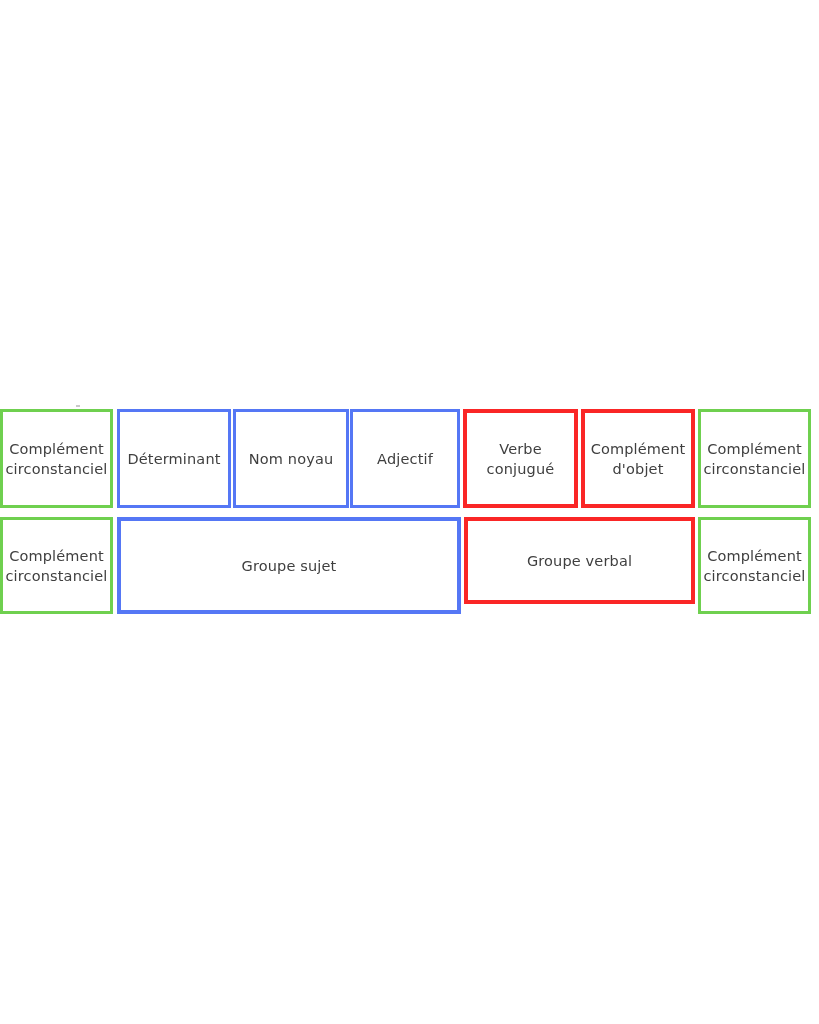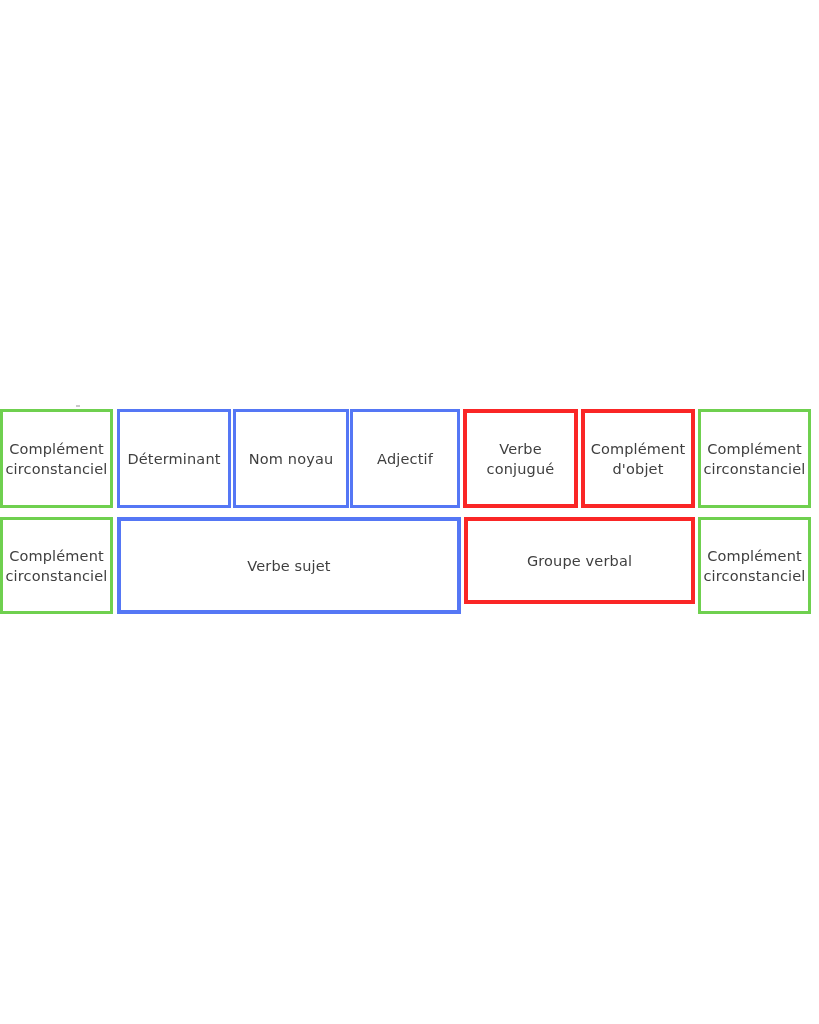--- a/index.html
+++ b/index.html
@@ -110,21 +110,21 @@
 
   </div>
 
   <div class="row row-groups">
 
     <div class="cell c-green bw-3" style="left:0px; top:0px; width:113px; height:97px;">
       <span class="label"><span>Complément</span><br><span>circonstanciel</span></span>
     </div>
 
     <div class="cell c-blue bw-4" style="left:117px; top:0px; width:344px; height:97px;">
-      <span class="label">Verbe sujet</span>
+      <span class="label">Groupe sujet</span>
     </div>
 
     <div class="cell c-red bw-4" style="left:464px; top:0px; width:231px; height:87px;">
       <span class="label">Groupe verbal</span>
     </div>
 
     <div class="cell c-green bw-3" style="left:698px; top:0px; width:113px; height:97px;">
       <span class="label"><span>Complément</span><br><span>circonstanciel</span></span>
     </div>
 

